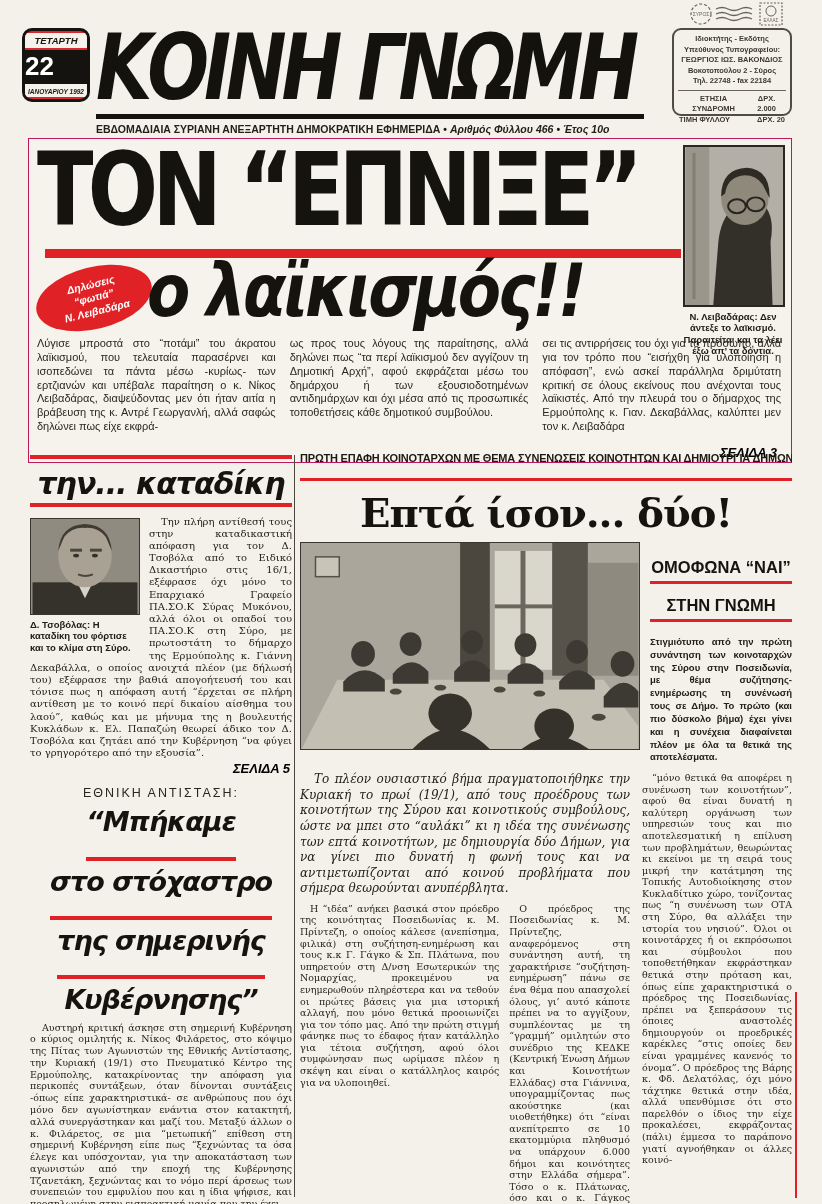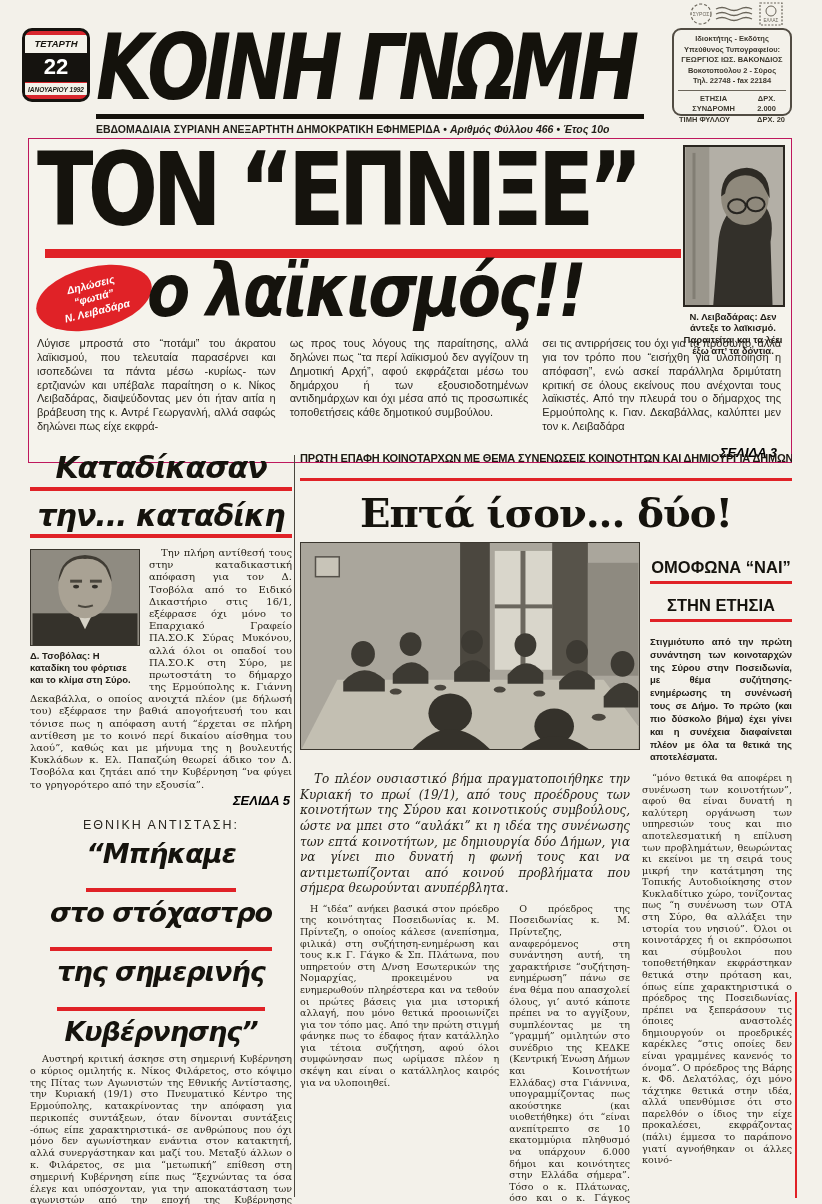--- a/index.html
+++ b/index.html
@@ -12,21 +12,21 @@
   .serif { font-family:"DejaVu Serif", serif; }
 
   
   .datebox{
     position:absolute; left:22px; top:28px; width:68px; height:74px;
     border:3px solid #15130f; border-radius:10px; overflow:hidden;
     background:repeating-linear-gradient(180deg,#d8272e 0 4px,#f4f2ea 4px 8px);
     display:flex; flex-direction:column; justify-content:center;
   }
   .datebox .dayname{ background:#f4f2ea; font-size:9.5px; font-weight:bold; font-style:italic; text-align:center; padding:2px 0; }
-  .datebox .daynum{ background:#15130f; color:#fff; font-size:22px; font-weight:bold; text-align:center; padding:1px 0 2px; margin:2px 0; }
+  .datebox .daynum{ background:#15130f; color:#fff; font-size:26px; font-weight:bold; padding:1px 0 2px; margin:2px 0; }
   .datebox .monthyear{ background:#f4f2ea; font-size:6.5px; font-style:italic; font-weight:bold; text-align:center; padding:2px 0; }
 
   .masthead{ position:absolute; left:96px; top:22px; width:548px; height:92px; overflow:visible; }
   .masthead-title{
     display:inline-block; font-family:"DejaVu Sans",sans-serif; font-weight:bold; font-style:italic;
     font-size:70px; letter-spacing:-5px; line-height:1; white-space:nowrap;
     transform:scale(1.04,1.30); transform-origin:left top; color:#14120c;
   }
   .masthead-rule{ position:absolute; left:96px; top:114px; width:548px; height:5px; background:#14120c; }
   .subtitle{ position:absolute; left:96px; top:123px; width:600px; font-size:10.5px; font-weight:bold; white-space:nowrap; color:#23201a; }
@@ -187,21 +187,20 @@
 
     <div class="ledecols">
       <p>Λύγισε μπροστά στο “ποτάμι” του άκρατου λαϊκισμού, που τελευταία παρασέρνει και ισοπεδώνει τα πάντα μέσω -κυρίως- των ερτζιανών και υπέβαλε παραίτηση ο κ. Νίκος Λειβαδάρας, διαψεύδοντας μεν ότι ήταν αιτία η βράβευση της κ. Αντρέ Γεωργανλή, αλλά σαφώς δηλώνει πως είχε εκφρά-</p>
       <p>ως προς τους λόγους της παραίτησης, αλλά δηλώνει πως “τα περί λαϊκισμού δεν αγγίζουν τη Δημοτική Αρχή”, αφού εκφράζεται μέσω του δημάρχου ή των εξουσιοδοτημένων αντιδημάρχων και όχι μέσα από τις προσωπικές τοποθετήσεις κάθε δημοτικού συμβούλου.</p>
       <p>σει τις αντιρρήσεις του όχι για το πρόσωπο, αλλά για τον τρόπο που “εισήχθη για υλοποίηση η απόφαση”, ενώ ασκεί παράλληλα δριμύτατη κριτική σε όλους εκείνους που ανέχονται τους λαϊκιστές. Από την πλευρά του ο δήμαρχος της Ερμούπολης κ. Γιαν. Δεκαβάλλας, καλύπτει μεν τον κ. Λειβαδάρα</p>
     </div>
     <div class="pageref">ΣΕΛΙΔΑ 3</div>
   </div>
 
   <div class="leftcol">
-    <div class="lc-head">Καταδίκασαν</div>
     <div class="redbar"></div>
     <div class="lc-head">την... καταδίκη</div>
     <div class="redbar"></div>
 
     <div class="court">
       <figure>
         <div class="ph">
           <svg viewBox="0 0 106 96">
             <rect width="106" height="96" fill="#8f8b81"></rect>
             <rect y="64" width="106" height="32" fill="#35322b"></rect>
@@ -273,21 +272,21 @@
             <ellipse cx="95" cy="150" rx="6" ry="3"></ellipse>
               <ellipse cx="140" cy="146" rx="6" ry="3"></ellipse>
             <ellipse cx="200" cy="148" rx="6" ry="3"></ellipse>
               <ellipse cx="240" cy="152" rx="6" ry="3"></ellipse>
             <ellipse cx="300" cy="176" rx="7" ry="3.5"></ellipse>
           </g>
         </svg>
       </div>
       <div class="c-side">
         <div class="sh">ΟΜΟΦΩΝΑ “ΝΑΙ”</div>
-        <div class="sh">ΣΤΗΝ ΕΤΗΣΙΑ</div>
+        <div class="sh">ΣΤΗΝ ΓΝΩΜΗ</div>
         <div class="scap">Στιγμιότυπο από την πρώτη συνάντηση των κοινοταρχών της Σύρου στην Ποσειδωνία, με θέμα συζήτησης-ενημέρωσης τη συνένωσή τους σε Δήμο. Το πρώτο (και πιο δύσκολο βήμα) έχει γίνει και η συνέχεια διαφαίνεται πλέον με όλα τα θετικά της αποτελέσματα.</div>
       </div>
     </div>
 
     <div class="c-bodyrow">
       <div class="c-left">
         <div class="c-intro">Το πλέον ουσιαστικό βήμα πραγματοποιήθηκε την Κυριακή το πρωί (19/1), από τους προέδρους των κοινοτήτων της Σύρου και κοινοτικούς συμβούλους, ώστε να μπει στο “αυλάκι” κι η ιδέα της συνένωσης των επτά κοινοτήτων, με δημιουργία δύο Δήμων, για να γίνει πιο δυνατή η φωνή τους και να αντιμετωπίζονται από κοινού προβλήματα που σήμερα θεωρούνται ανυπέρβλητα.</div>
         <div class="c-twocols">
           <div class="c-col ca">Η “ιδέα” ανήκει βασικά στον πρόεδρο της κοινότητας Ποσειδωνίας κ. Μ. Πρίντεζη, ο οποίος κάλεσε (ανεπίσημα, φιλικά) στη συζήτηση-ενημέρωση και τους κ.κ Γ. Γάγκο &amp; Σπ. Πλάτωνα, που υπηρετούν στη Δ/νση Εσωτερικών της Νομαρχίας, προκειμένου να ενημερωθούν πληρέστερα και να τεθούν οι πρώτες βάσεις για μια ιστορική αλλαγή, που μόνο θετικά προοιωνίζει για τον τόπο μας. Από την πρώτη στιγμή φάνηκε πως το έδαφος ήταν κατάλληλο για τέτοια συζήτηση, αφού όλοι συμφώνησαν πως ωρίμασε πλέον η σκέψη και είναι ο κατάλληλος καιρός για να υλοποιηθεί.</div>
           <div class="c-col cb">Ο πρόεδρος της Ποσειδωνίας κ. Μ. Πρίντεζης, αναφερόμενος στη συνάντηση αυτή, τη χαρακτήρισε “συζήτηση-ενημέρωση” πάνω σε ένα θέμα που απασχολεί όλους, γι’ αυτό κάποτε πρέπει να το αγγίξουν, συμπλέοντας με τη “γραμμή” ομιλητών στο συνέδριο της ΚΕΔΚΕ (Κεντρική Ένωση Δήμων και Κοινοτήτων Ελλάδας) στα Γιάννινα, υπογραμμίζοντας πως ακούστηκε (και υιοθετήθηκε) ότι “είναι ανεπίτρεπτο σε 10 εκατομμύρια πληθυσμό να υπάρχουν 6.000 δήμοι και κοινότητες στην Ελλάδα σήμερα”. Τόσο ο κ. Πλάτωνας, όσο και ο κ. Γάγκος εξέφρασαν την άποψη πως</div>

